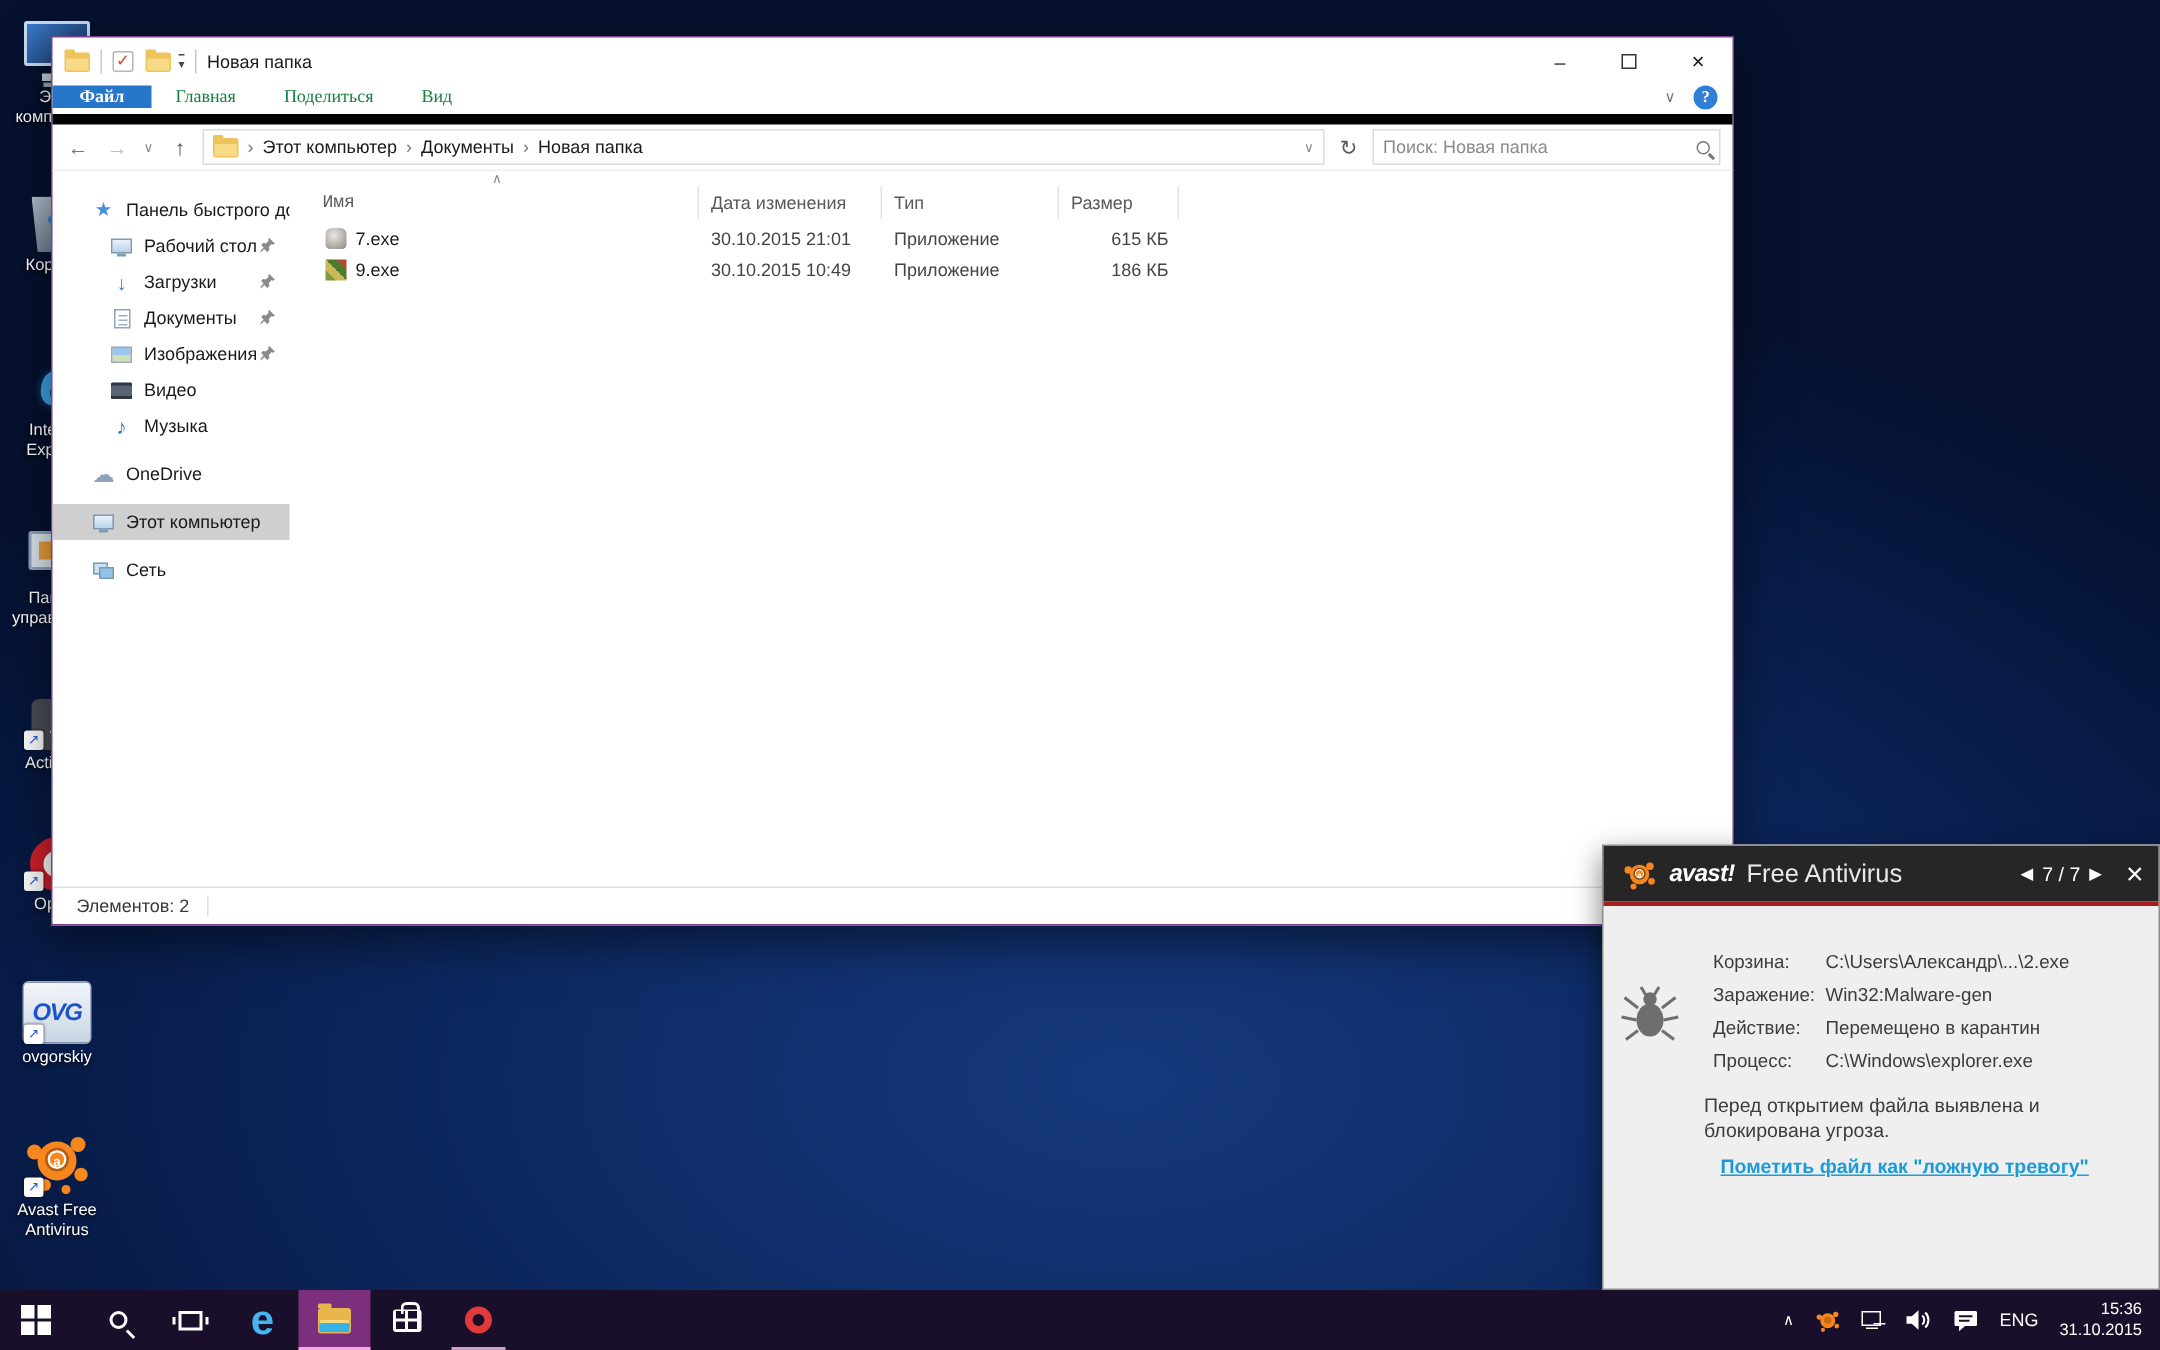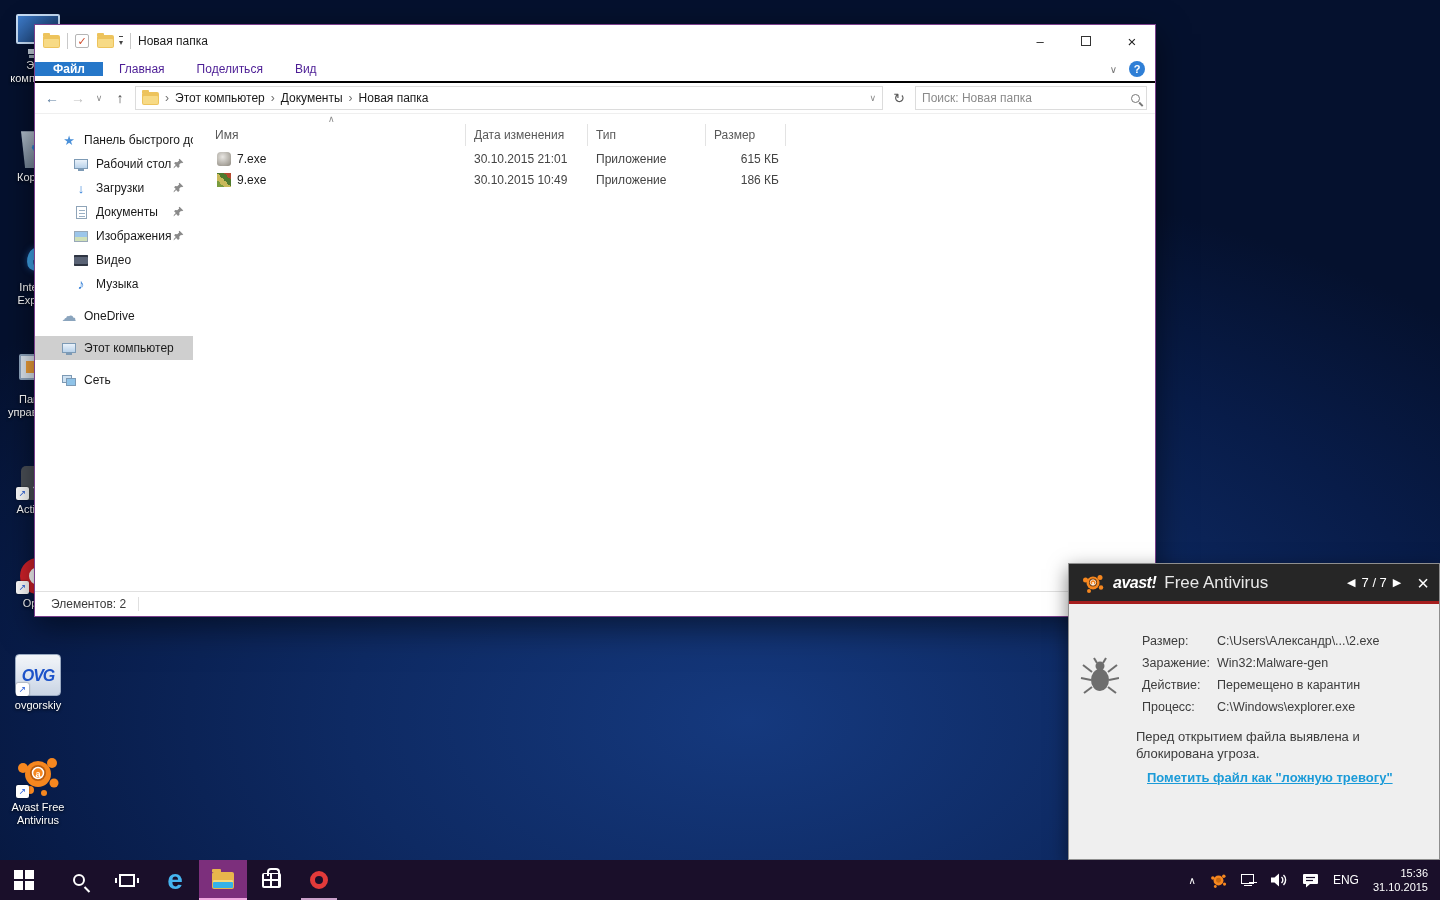--- a/index.html
+++ b/index.html
@@ -39,22 +39,22 @@
   .qat-sep { width:1px; height:16px; background:#c9c9c9; margin:0 7px; }
   .mini-folder { width:17px; height:13px; background:#edc35c; border-radius:2px; position:relative; display:inline-block; }
   .mini-folder::before { content:""; position:absolute; top:-2px; left:0; width:7px; height:3px; background:#edc35c; border-radius:1px 1px 0 0; }
   .mini-folder::after { content:""; position:absolute; left:1px; bottom:1px; right:1px; height:8px; background:#f7da85; border-radius:1px; }
   .qat-check { width:14px; height:14px; background:#fff; border:1px solid #b5b5b5; border-radius:2px; color:#d04a2a; font-size:11px; line-height:13px; text-align:center; }
   .qat-caret { font-size:8px; color:#444; margin-left:5px; border-top:1px solid #444; padding-top:1px; }
   .cap-btns { margin-left:auto; display:flex; height:32px; }
   .cap-btn { width:46px; display:flex; align-items:center; justify-content:center; color:#222; font-size:13px; }
   .cap-max { width:10px; height:10px; border:1.5px solid #333; }
 
-  .ribbon { height:26px; display:flex; align-items:center; border-bottom:2px solid #000000; font-size:12px; position:relative; }
-  .tab { padding:0 16px; display:flex; align-items:center; color:#4c1d95; }
+  .ribbon { height:26px; display:flex; align-items:flex-start; border-bottom:7px solid #000000; font-size:12px; position:relative;font-family:Liberation Serif, serif; }
+  .tab { padding:0 16px; display:flex; align-items:center; color:#15803d; }
   .tab.file { background:#2677c9; color:#fff; font-weight:bold; padding:0 18px; }
   .ribbon-right { margin-left:auto; display:flex; align-items:center; gap:12px; padding-right:10px; }
   .rib-chev { color:#777; font-size:10px; }
   .help { width:16px; height:16px; border-radius:50%; background:#2f7fd6; color:#fff; font-size:11px; font-weight:bold; text-align:center; line-height:16px; }
 
   .addrbar { height:31px; display:flex; align-items:center; padding:0 8px 0 6px; gap:4px; border-bottom:1px solid #efefef; }
   .nav-arrow { width:22px; text-align:center; font-size:14px; color:#5b7da0; }
   .nav-arrow.dis { color:#c0c0c0; }
   .nav-arrow.small { width:12px; font-size:9px; color:#888; }
   .crumbbox { flex:0 0 748px; height:24px; border:1px solid #dcdcdc; display:flex; align-items:center; padding:0 6px; gap:6px; font-size:12px; color:#1a1a1a; }
@@ -86,21 +86,21 @@
   .mini-pic { width:14px; height:11px; border:1px solid #98a8b8; background:linear-gradient(180deg,#9cc6ea 55%,#cfe0b8 55%); }
   .mini-film { width:14px; height:11px; background:#5a6375; box-shadow:inset 0 2px 0 #2f3542, inset 0 -2px 0 #2f3542; border-radius:1px; }
   .mini-net { width:14px; height:11px; position:relative; }
   .mini-net::before { content:""; position:absolute; left:0; top:0; width:8px; height:6px; border:1px solid #7d9ab5; background:#cfe2f2; }
   .mini-net::after { content:""; position:absolute; right:0; bottom:0; width:8px; height:6px; border:1px solid #7d9ab5; background:#8fc3e8; }
 
   .filearea { flex:1; position:relative; font-size:12px; }
   .sort-caret { position:absolute; left:135px; top:0; font-size:9px; color:#8a8a8a; }
   .fhead { display:flex; height:26px; align-items:center; margin-top:8px; color:#595959; }
   .fh { border-right:1px solid #e3e3e3; height:22px; display:flex; align-items:center; }
-  .fh.c-name { width:273px; padding-left:22px; }
+  .fh.c-name { width:273px; padding-left:22px;font-family:Liberation Mono, monospace; }
   .fh.c-date { width:122px; padding-left:8px; }
   .fh.c-type { width:118px; padding-left:8px; }
   .fh.c-size { width:80px; padding-left:8px;text-align:center; }
   .frow { display:flex; height:21px; align-items:center; color:#444; }
   .fc-name { width:273px; padding-left:24px; display:flex; align-items:flex-end; gap:6px; color:#1a1a1a; }
   .fc-date { width:122px; padding-left:8px; }
   .fc-type { width:118px; padding-left:8px; }
   .fc-size { width:80px; text-align:right; padding-right:7px; }
   .fi { width:14px; height:14px; flex:0 0 14px; }
   .fi-7 { background:radial-gradient(circle at 40% 35%, #e8e6e2, #a8a49c 70%, #8a867e); border-radius:4px 4px 3px 3px; }
@@ -412,21 +412,21 @@
           <path d="M13 31 L5 37"></path>
         <path d="M29 16 L38 9"></path>
           <path d="M30 24 L40 22"></path>
           <path d="M29 31 L37 37"></path>
         <path d="M18 7 L15 2"></path>
           <path d="M24 7 L27 2"></path>
       </g>
     </svg>
     <div class="av-details">
       <div class="av-drow">
-          <span class="av-dlabel">Размер:</span>
+          <span class="av-dlabel">Корзина:</span>
           <span>C:\Users\Александр\...\2.exe</span>
         </div>
       <div class="av-drow">
           <span class="av-dlabel">Заражение:</span>
           <span>Win32:Malware-gen</span>
         </div>
       <div class="av-drow">
           <span class="av-dlabel">Действие:</span>
           <span>Перемещено в карантин</span>
         </div>

